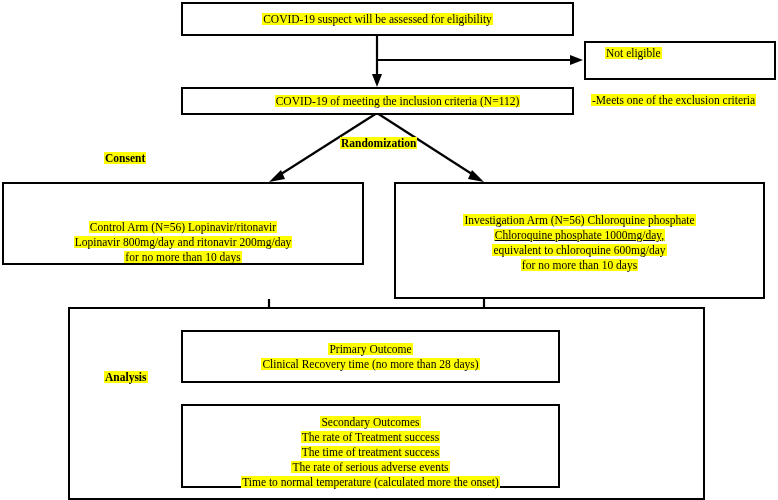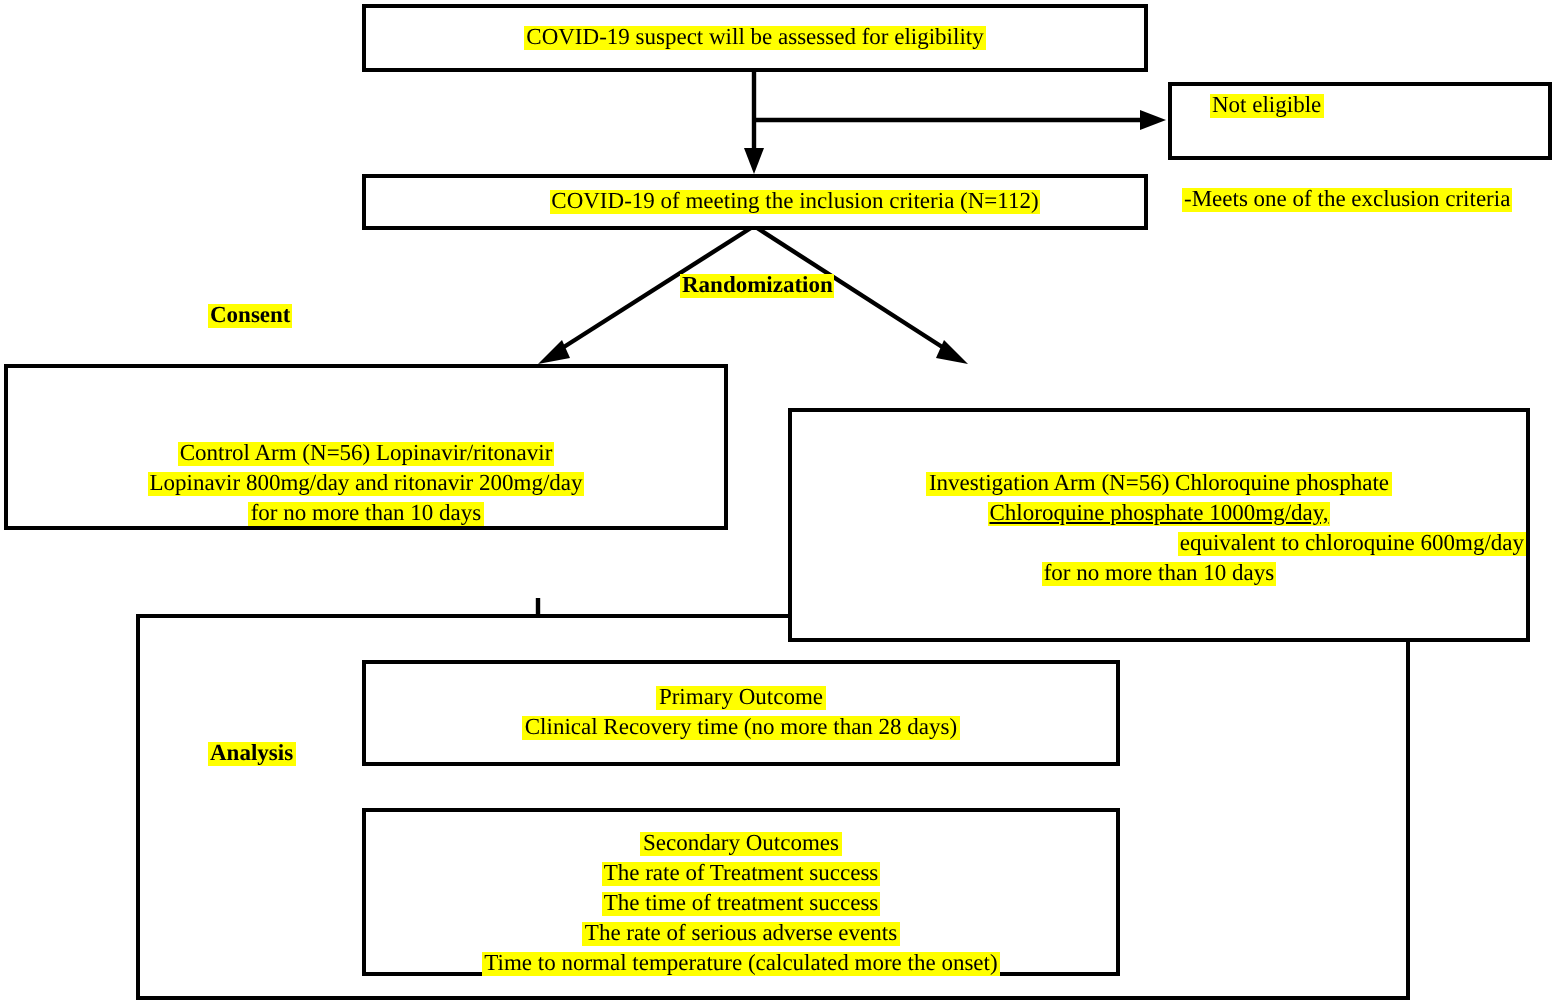--- a/index.html
+++ b/index.html
@@ -121,28 +121,28 @@
       <span class="hl">Control Arm (N=56) Lopinavir/ritonavir</span>
     </div>
     <div class="box-text" style="top:51px;">
       <span class="hl">Lopinavir 800mg/day and ritonavir 200mg/day</span>
     </div>
     <div class="box-text" style="top:66px;">
       <span class="hl">for no more than 10 days</span>
     </div>
   </div>
 
-  <div class="box" style="left:394px; top:182px; width:371px; height:117px;margin-top:22px;">
+  <div class="box" style="left:394px; top:182px; width:371px; height:117px;">
     <div class="box-text" style="top:29px;">
       <span class="hl">Investigation Arm (N=56) Chloroquine phosphate</span>
     </div>
     <div class="box-text" style="top:44px;text-decoration:underline;">
       <span class="hl">Chloroquine phosphate 1000mg/day,</span>
     </div>
-    <div class="box-text" style="top:59px;text-align:right;">
+    <div class="box-text" style="top:59px;">
       <span class="hl">equivalent to chloroquine 600mg/day</span>
     </div>
     <div class="box-text" style="top:74px;">
       <span class="hl">for no more than 10 days</span>
     </div>
   </div>
 
   <div class="label-free" style="left:88px; top:371px;padding-left:16px;">
     <span class="hl">Analysis</span>
   </div>

